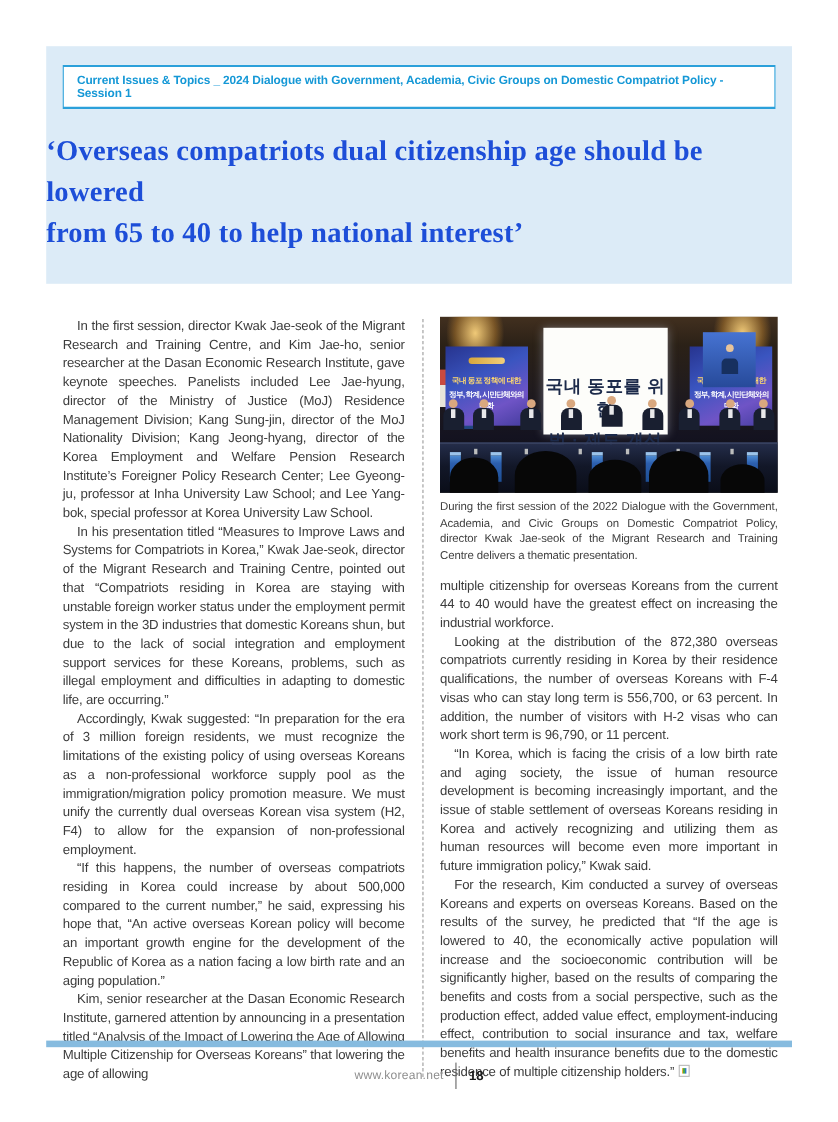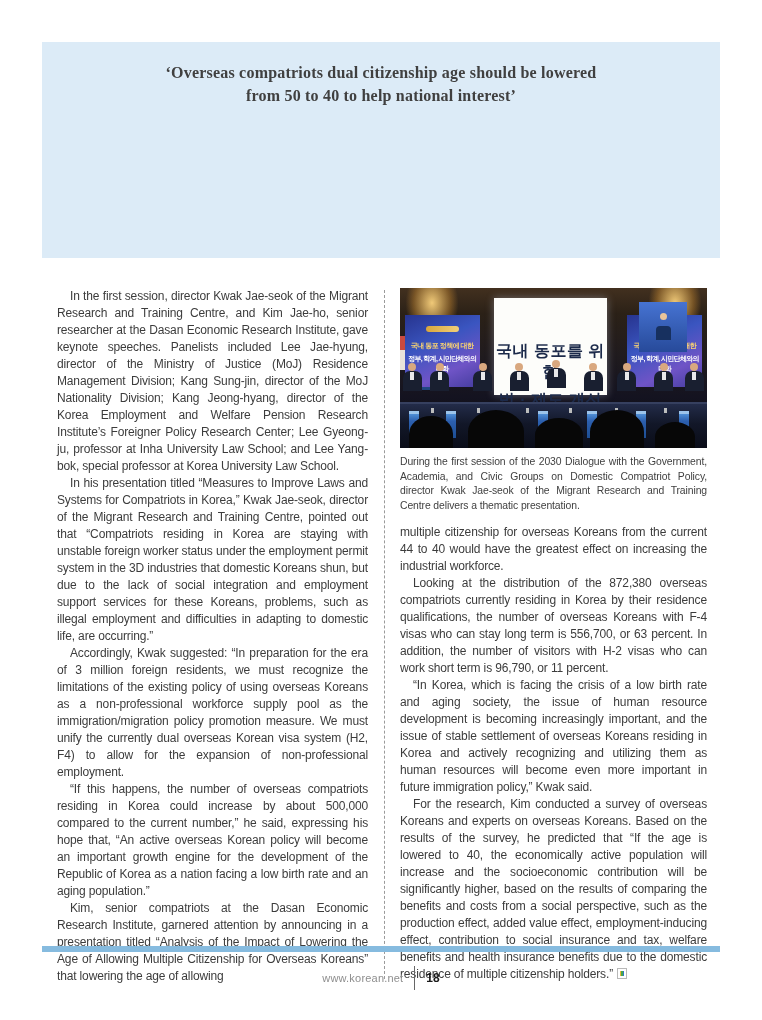--- a/index.html
+++ b/index.html
@@ -24,23 +24,23 @@
     background: #ffffff;
     border: 1px solid #2ba0da;
     border-top: 2px solid #2ba0da;
     border-bottom: 2px solid #2ba0da;
     padding: 6px 10px 6px 12px;
     font-size: 10.8px; font-weight: bold; color: #1598d6;
     letter-spacing: -0.1px;
   }
   .headline {
     margin-top: 19px;
-    text-align: center;
+    text-align: left;
     font-family: "Liberation Serif", serif;
-    font-size: 16px; font-weight: bold; color: #404040;
+    font-size: 26px; font-weight: bold; color: #1d4ed8;
     line-height: 1.45; letter-spacing: 0.2px;
   }
   .subhead {
     margin: 11px auto 0 auto;
     max-width: 608px;
     text-align: center;
     font-size: 14.2px; font-weight: normal; color: #0d0d0d;
     line-height: 1.5; letter-spacing: -0.2px;
   }
 
@@ -189,30 +189,31 @@
   .footer .site { font-size: 11px; color: #8e8e8e; letter-spacing: 0.2px; }
   .footer .vline { width: 1px; height: 24px; background: #666; margin: 0 11px; }
   .footer .pagenum { font-size: 12px; font-weight: bold; color: #1a1a1a; }
 </style>
 </head>
 <body>
 
 <div class="page">
 
   <div class="hero">
-    <h1 class="headline"><span>‘Overseas compatriots dual citizenship age should be lowered</span><br><span>from 50 to 40 to help national interest’</span></h1>
+    <div class="kicker">Current Issues &amp; Topics _ 2024 Dialogue with Government, Academia, Civic Groups on Domestic Compatriot Policy - Session 1</div>
+    <h1 class="headline"><span>‘Overseas compatriots dual citizenship age should be lowered</span><br><span>from 65 to 40 to help national interest’</span></h1>
   </div>
 
   <div class="article">
     <div class="col-left">
       <p class="body-p">In the first session, director Kwak Jae-seok of the Migrant Research and Training Centre, and Kim Jae-ho, senior researcher at the Dasan Economic Research Institute, gave keynote speeches. Panelists included Lee Jae-hyung, director of the Ministry of Justice (MoJ) Residence Management Division; Kang Sung-jin, director of the MoJ Nationality Division; Kang Jeong-hyang, director of the Korea Employment and Welfare Pension Research Institute’s Foreigner Policy Research Center; Lee Gyeong-ju, professor at Inha University Law School; and Lee Yang-bok, special professor at Korea University Law School.</p>
       <p class="body-p">In his presentation titled “Measures to Improve Laws and Systems for Compatriots in Korea,” Kwak Jae-seok, director of the Migrant Research and Training Centre, pointed out that “Compatriots residing in Korea are staying with unstable foreign worker status under the employment permit system in the 3D industries that domestic Koreans shun, but due to the lack of social integration and employment support services for these Koreans, problems, such as illegal employment and difficulties in adapting to domestic life, are occurring.”</p>
       <p class="body-p">Accordingly, Kwak suggested: “In preparation for the era of 3 million foreign residents, we must recognize the limitations of the existing policy of using overseas Koreans as a non-professional workforce supply pool as the immigration/migration policy promotion measure. We must unify the currently dual overseas Korean visa system (H2, F4) to allow for the expansion of non-professional employment.</p>
       <p class="body-p">“If this happens, the number of overseas compatriots residing in Korea could increase by about 500,000 compared to the current number,” he said, expressing his hope that, “An active overseas Korean policy will become an important growth engine for the development of the Republic of Korea as a nation facing a low birth rate and an aging population.”</p>
-      <p class="body-p">Kim, senior compatriots at the Dasan Economic Research Institute, garnered attention by announcing in a presentation titled “Analysis of the Impact of Lowering the Age of Allowing Multiple Citizenship for Overseas Koreans” that lowering the age of allowing</p>
+      <p class="body-p">Kim, senior researcher at the Dasan Economic Research Institute, garnered attention by announcing in a presentation titled “Analysis of the Impact of Lowering the Age of Allowing Multiple Citizenship for Overseas Koreans” that lowering the age of allowing</p>
     </div>
 
     <div class="divider"></div>
 
     <div class="col-right">
       <figure class="figure">
         <div class="photo">
           <div class="chandelier left"></div>
           <div class="chandelier right"></div>
           <div class="flag"></div>
@@ -295,21 +296,21 @@
           <div class="plate pl4"></div>
           <div class="plate pl5"></div>
           <div class="plate pl6"></div>
           <div class="plate pl7"></div>
           <div class="aud a1"></div>
           <div class="aud a2"></div>
           <div class="aud a3"></div>
           <div class="aud a4"></div>
           <div class="aud a5"></div>
         </div>
-        <figcaption class="figcap">During the first session of the 2030 Dialogue with the Government, Academia, and Civic Groups on Domestic Compatriot Policy, director Kwak Jae-seok of the Migrant Research and Training Centre delivers a thematic presentation.</figcaption>
+        <figcaption class="figcap">During the first session of the 2022 Dialogue with the Government, Academia, and Civic Groups on Domestic Compatriot Policy, director Kwak Jae-seok of the Migrant Research and Training Centre delivers a thematic presentation.</figcaption>
       </figure>
       <p class="body-p no-indent">multiple citizenship for overseas Koreans from the current 44 to 40 would have the greatest effect on increasing the industrial workforce.</p>
       <p class="body-p">Looking at the distribution of the 872,380 overseas compatriots currently residing in Korea by their residence qualifications, the number of overseas Koreans with F-4 visas who can stay long term is 556,700, or 63 percent. In addition, the number of visitors with H-2 visas who can work short term is 96,790, or 11 percent.</p>
       <p class="body-p">“In Korea, which is facing the crisis of a low birth rate and aging society, the issue of human resource development is becoming increasingly important, and the issue of stable settlement of overseas Koreans residing in Korea and actively recognizing and utilizing them as human resources will become even more important in future immigration policy,” Kwak said.</p>
       <p class="body-p"><span>For the research, Kim conducted a survey of overseas Koreans and experts on overseas Koreans. Based on the results of the survey, he predicted that “If the age is lowered to 40, the economically active population will increase and the socioeconomic contribution will be significantly higher, based on the results of comparing the benefits and costs from a social perspective, such as the production effect, added value effect, employment-inducing effect, contribution to social insurance and tax, welfare benefits and health insurance benefits due to the domestic residence of multiple citizenship holders.”</span><span class="endmark"></span></p>
     </div>
   </div>
 
   <div class="bottom-bar"></div>
   <div class="footer">

